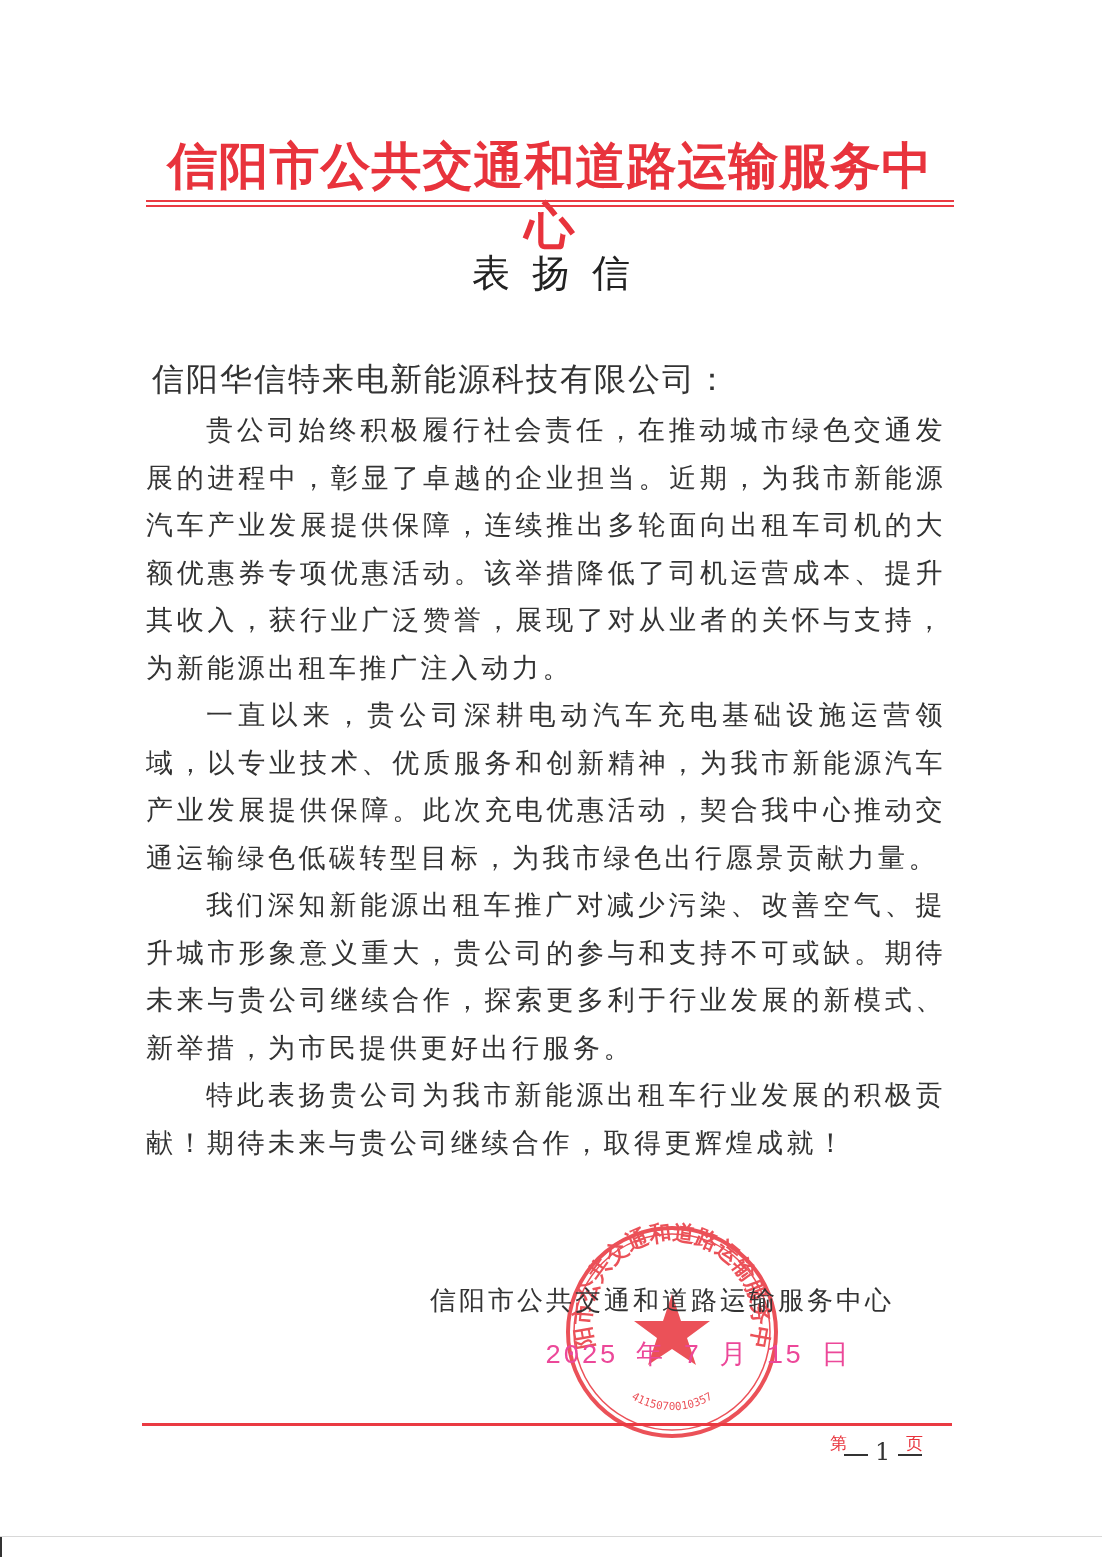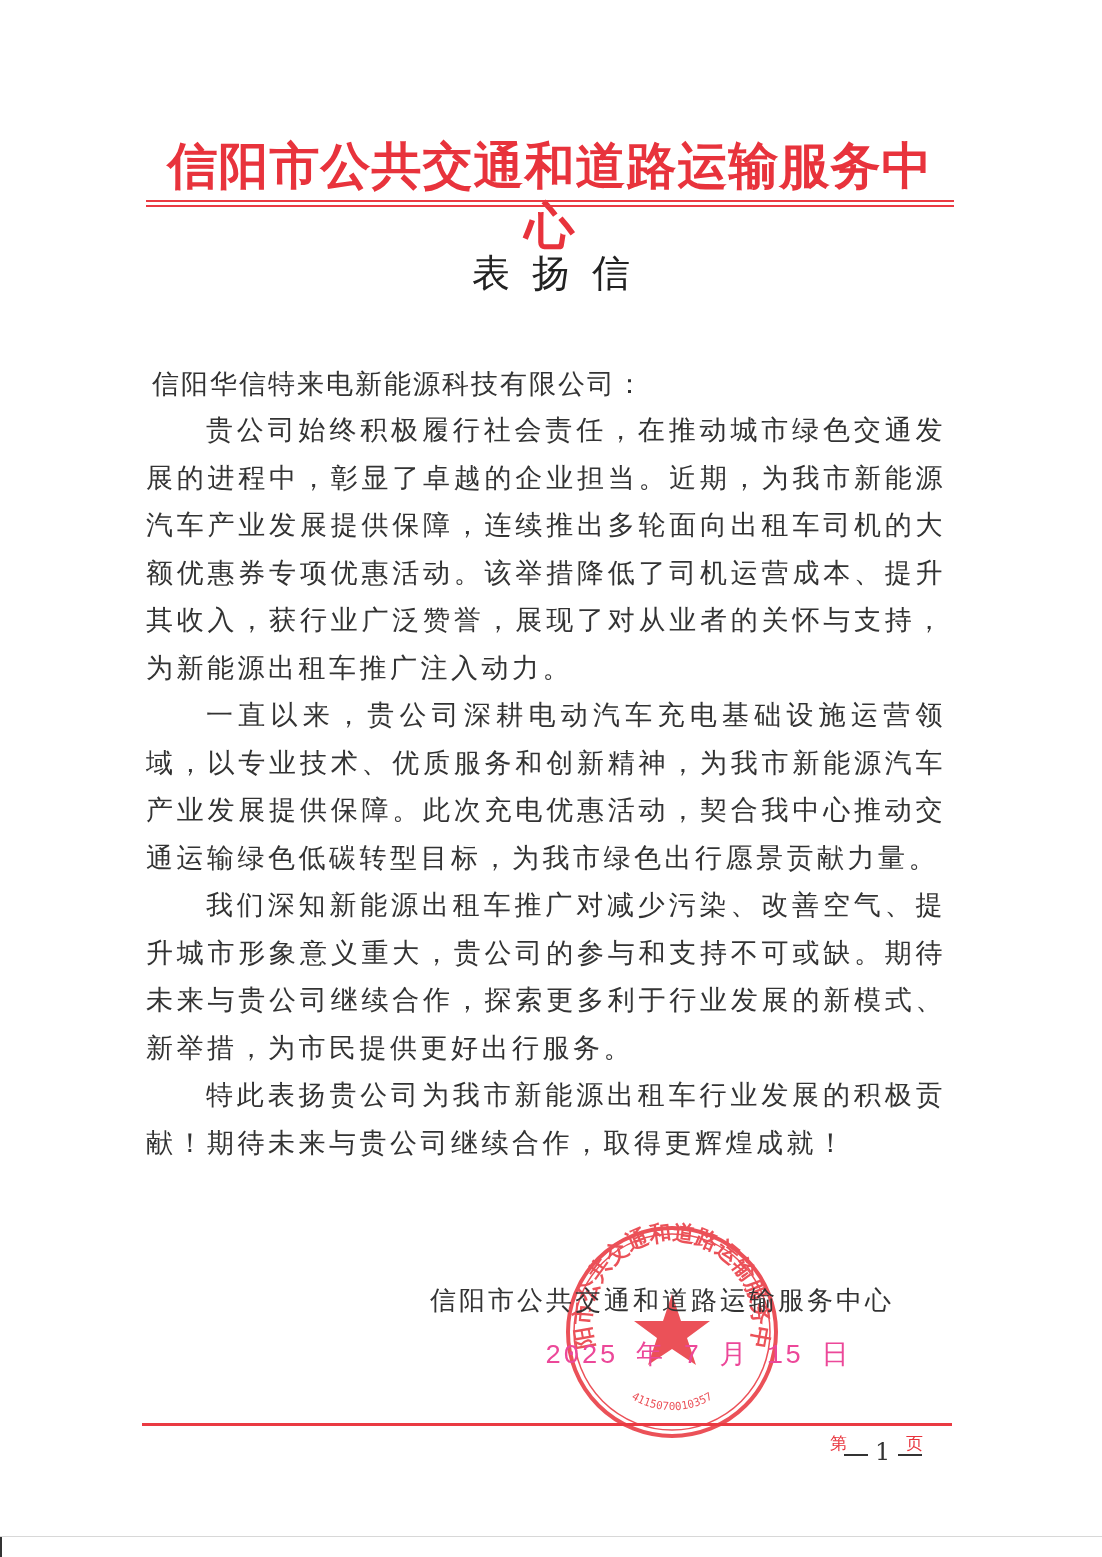--- a/index.html
+++ b/index.html
@@ -11,22 +11,22 @@
     color: #e8333c; font-family: "DejaVu Sans", sans-serif; font-weight: bold; font-size: 50px;
     letter-spacing: 1px; line-height: 60px; }
   .hdr-line { position: absolute; left: 146px; width: 808px; background: #ea3a42; }
   .hdr-line.a { top: 200px; height: 2px; }
   .hdr-line.b { top: 205px; height: 2px; }
 
   .doc-title { position: absolute; left: 0; width: 1102px; top: 248px; text-align: center;
     font-family: "DejaVu Serif", serif; font-weight: normal; font-size: 38px; color: #222;
     letter-spacing: 22px; text-indent: 22px; }
 
-  .salutation { position: absolute; left: 152px; top: 358px; font-size: 27px; color: #333;
-    font-family: "DejaVu Sans", sans-serif; letter-spacing: 2px; margin-top: 8px; }
+  .salutation { position: absolute; left: 152px; top: 358px; font-size: 32px; color: #333;
+    font-family: "DejaVu Sans", sans-serif; letter-spacing: 2px; }
 
   .body-text { position: absolute; left: 146px; top: 406px; width: 800px;
     font-family: "DejaVu Sans", sans-serif; font-size: 27px; color: #333; line-height: 47.5px;
     letter-spacing: 3.5px; text-align: justify; }
   .body-text p { margin: 0 0 0 0; text-indent: 60px; }
 
   .signature { position: absolute; left: 430px; top: 1283px; font-size: 26px; color: #333;
     font-family: "DejaVu Sans", sans-serif; letter-spacing: 3px; }
   .date { position: absolute; left: 545px; top: 1336px; font-size: 27px; color: #ec4899;
     font-family: Liberation Mono, monospace; letter-spacing: 2px; }

